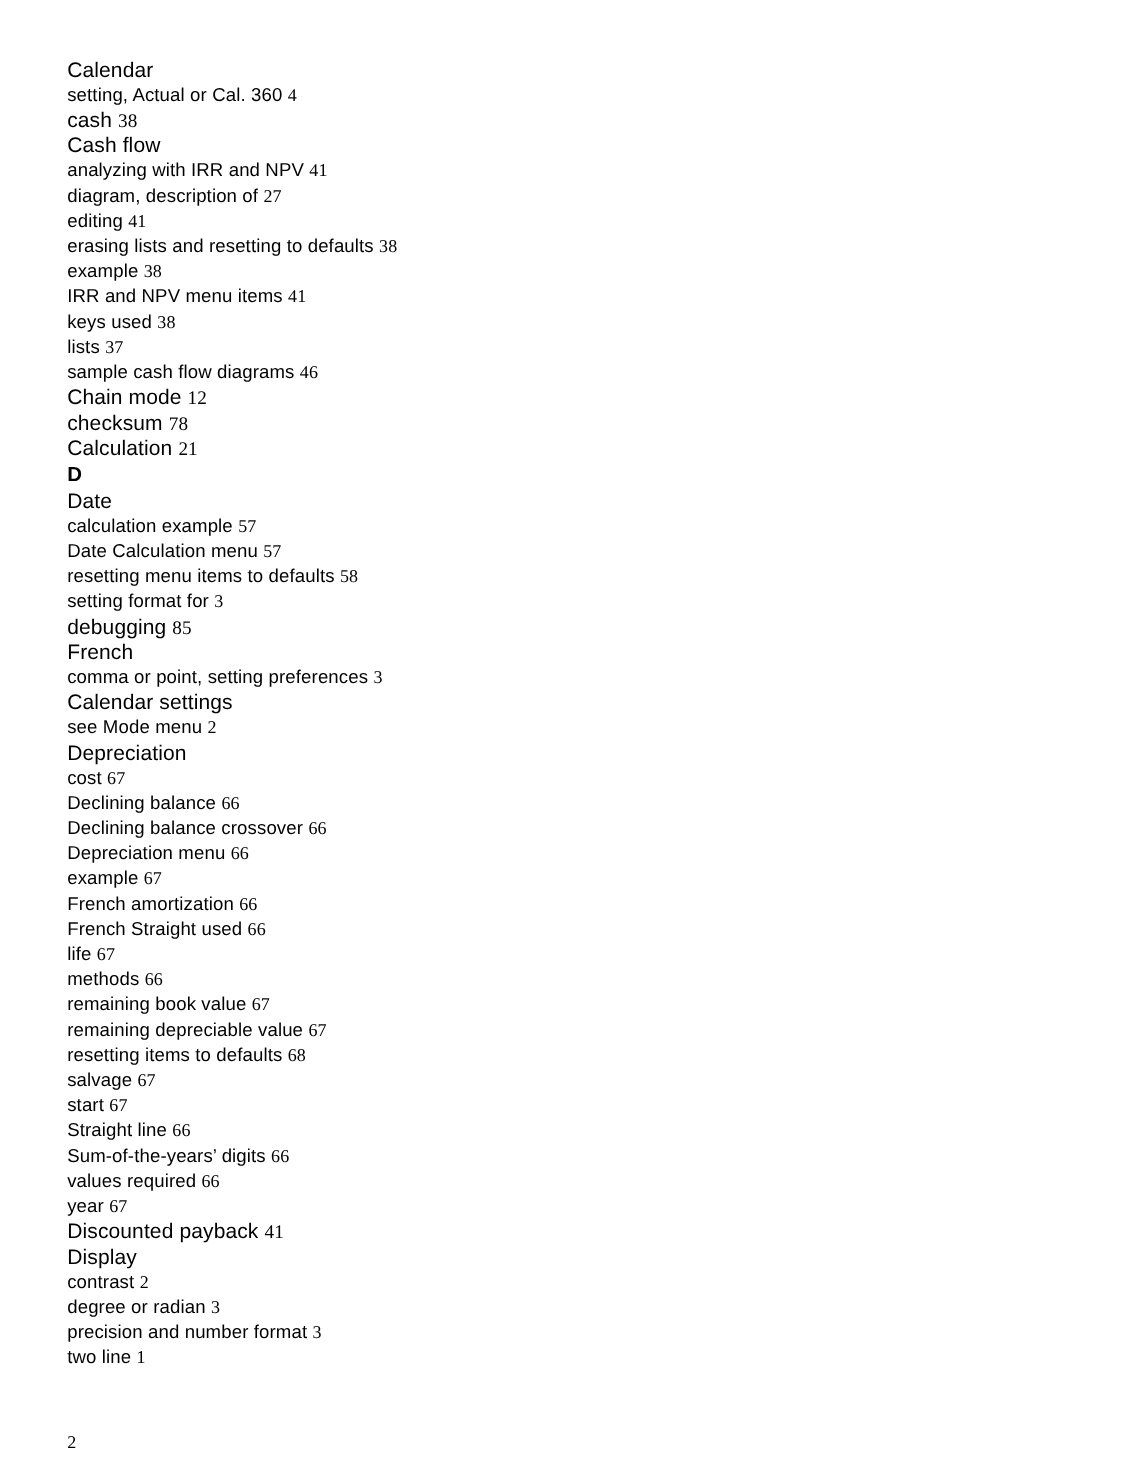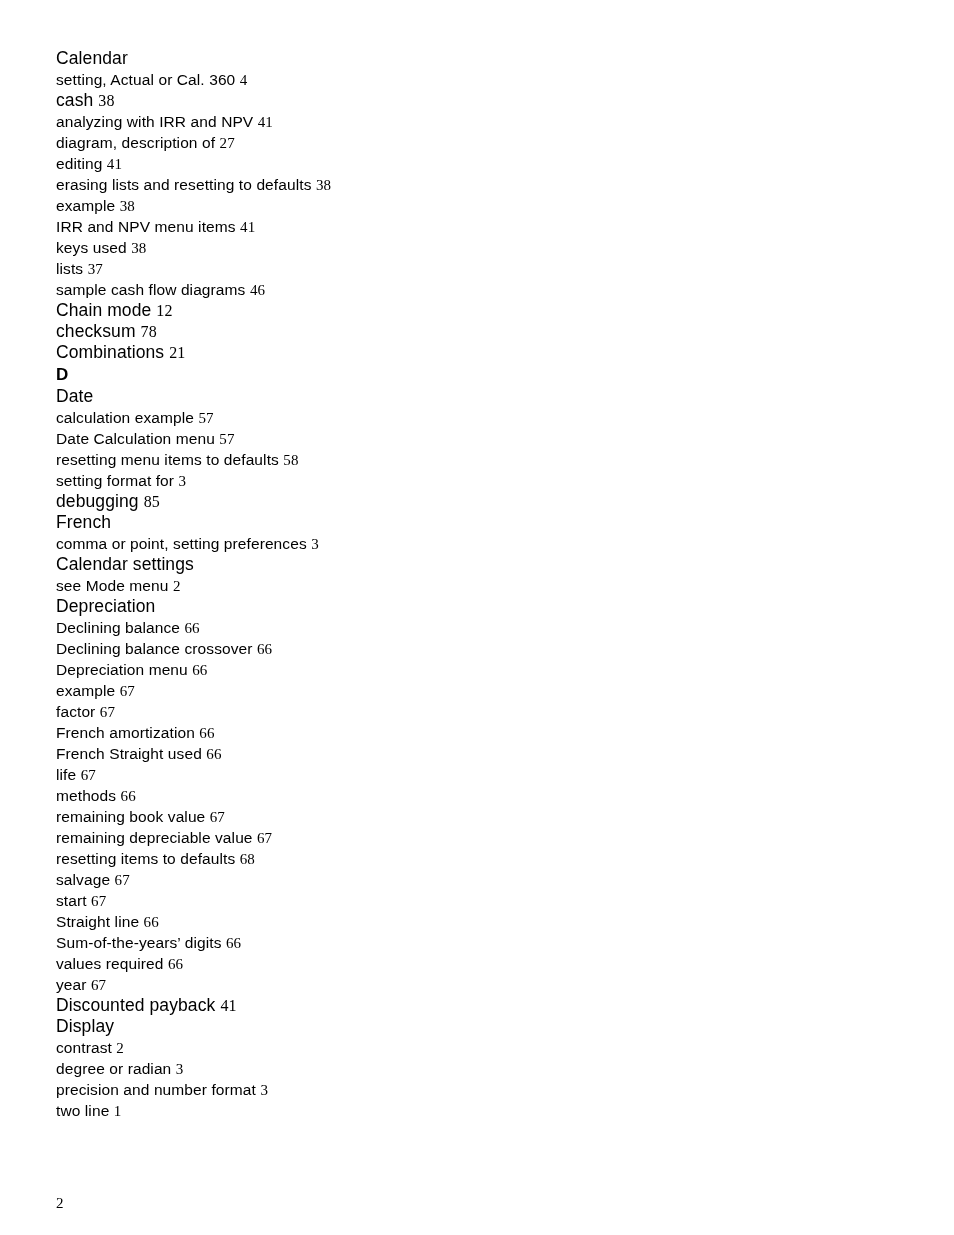--- a/index.html
+++ b/index.html
@@ -69,49 +69,50 @@
 </style>
 </head>
 <body>
 
 <div class="page">
 
   <div class="index-body">
       <div class="idx-line idx-main"><span>Calendar</span></div>
       <div class="idx-line idx-sub"><span>setting, Actual or Cal. 360</span> <span class="pg">4</span></div>
       <div class="idx-line idx-main"><span>cash</span> <span class="pg">38</span></div>
+      <div class="idx-line idx-main"><span>Cash flow</span></div>
       <div class="idx-line idx-sub"><span>analyzing with IRR and NPV</span> <span class="pg">41</span></div>
       <div class="idx-line idx-sub"><span>diagram, description of</span> <span class="pg">27</span></div>
       <div class="idx-line idx-sub"><span>editing</span> <span class="pg">41</span></div>
       <div class="idx-line idx-sub"><span>erasing lists and resetting to defaults</span> <span class="pg">38</span></div>
       <div class="idx-line idx-sub"><span>example</span> <span class="pg">38</span></div>
       <div class="idx-line idx-sub"><span>IRR and NPV menu items</span> <span class="pg">41</span></div>
       <div class="idx-line idx-sub"><span>keys used</span> <span class="pg">38</span></div>
       <div class="idx-line idx-sub"><span>lists</span> <span class="pg">37</span></div>
       <div class="idx-line idx-sub"><span>sample cash flow diagrams</span> <span class="pg">46</span></div>
       <div class="idx-line idx-main"><span>Chain mode</span> <span class="pg">12</span></div>
       <div class="idx-line idx-main"><span>checksum</span> <span class="pg">78</span></div>
-      <div class="idx-line idx-main"><span>Combinations</span> <span class="pg">21</span></div>
+      <div class="idx-line idx-main"><span>Calculation</span> <span class="pg">21</span></div>
       <div class="idx-line idx-section"><span>D</span></div>
       <div class="idx-line idx-main"><span>Date</span></div>
       <div class="idx-line idx-sub"><span>calculation example</span> <span class="pg">57</span></div>
       <div class="idx-line idx-sub"><span>Date Calculation menu</span> <span class="pg">57</span></div>
       <div class="idx-line idx-sub"><span>resetting menu items to defaults</span> <span class="pg">58</span></div>
       <div class="idx-line idx-sub"><span>setting format for</span> <span class="pg">3</span></div>
       <div class="idx-line idx-main"><span>debugging</span> <span class="pg">85</span></div>
       <div class="idx-line idx-main"><span>French</span></div>
       <div class="idx-line idx-sub"><span>comma or point, setting preferences</span> <span class="pg">3</span></div>
       <div class="idx-line idx-main"><span>Calendar settings</span></div>
       <div class="idx-line idx-sub"><span>see Mode menu</span> <span class="pg">2</span></div>
       <div class="idx-line idx-main"><span>Depreciation</span></div>
+      <div class="idx-line idx-sub"><span>cost</span> <span class="pg">67</span></div>
       <div class="idx-line idx-sub"><span>Declining balance</span> <span class="pg">66</span></div>
       <div class="idx-line idx-sub"><span>Declining balance crossover</span> <span class="pg">66</span></div>
       <div class="idx-line idx-sub"><span>Depreciation menu</span> <span class="pg">66</span></div>
       <div class="idx-line idx-sub"><span>example</span> <span class="pg">67</span></div>
-      <div class="idx-line idx-sub"><span>factor</span> <span class="pg">67</span></div>
       <div class="idx-line idx-sub"><span>French amortization</span> <span class="pg">66</span></div>
       <div class="idx-line idx-sub"><span>French Straight used</span> <span class="pg">66</span></div>
       <div class="idx-line idx-sub"><span>life</span> <span class="pg">67</span></div>
       <div class="idx-line idx-sub"><span>methods</span> <span class="pg">66</span></div>
       <div class="idx-line idx-sub"><span>remaining book value</span> <span class="pg">67</span></div>
       <div class="idx-line idx-sub"><span>remaining depreciable value</span> <span class="pg">67</span></div>
       <div class="idx-line idx-sub"><span>resetting items to defaults</span> <span class="pg">68</span></div>
       <div class="idx-line idx-sub"><span>salvage</span> <span class="pg">67</span></div>
       <div class="idx-line idx-sub"><span>start</span> <span class="pg">67</span></div>
       <div class="idx-line idx-sub"><span>Straight line</span> <span class="pg">66</span></div>

